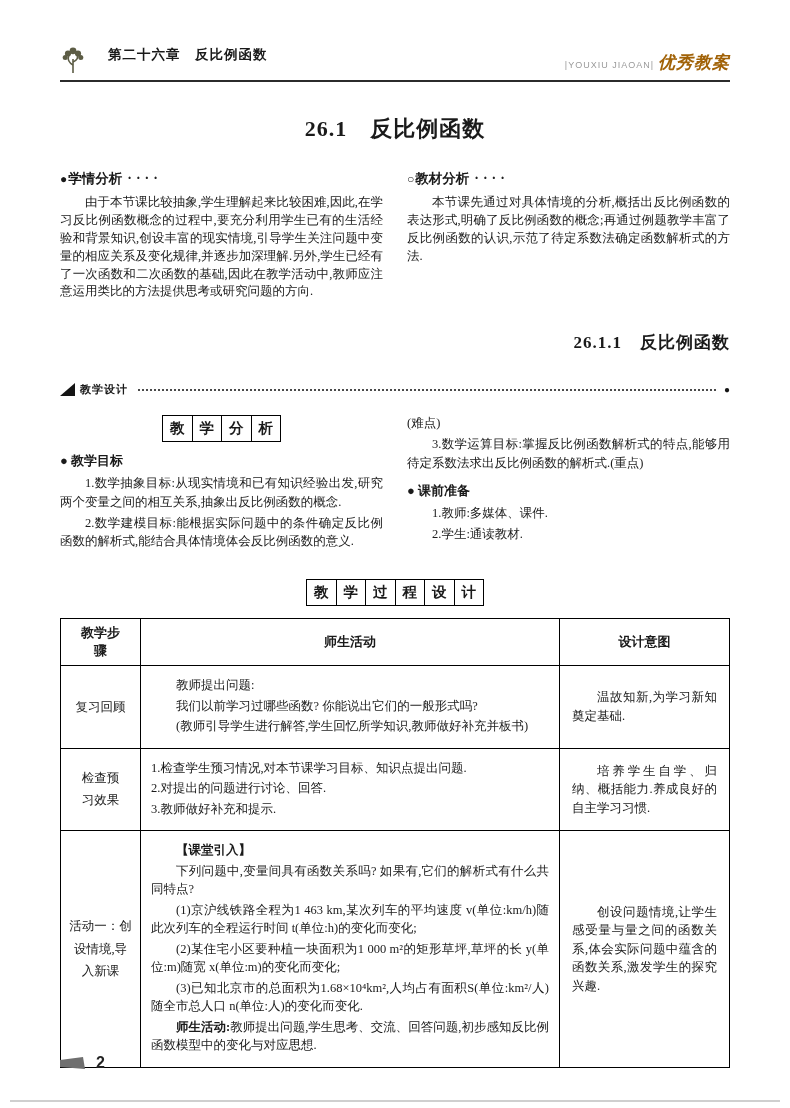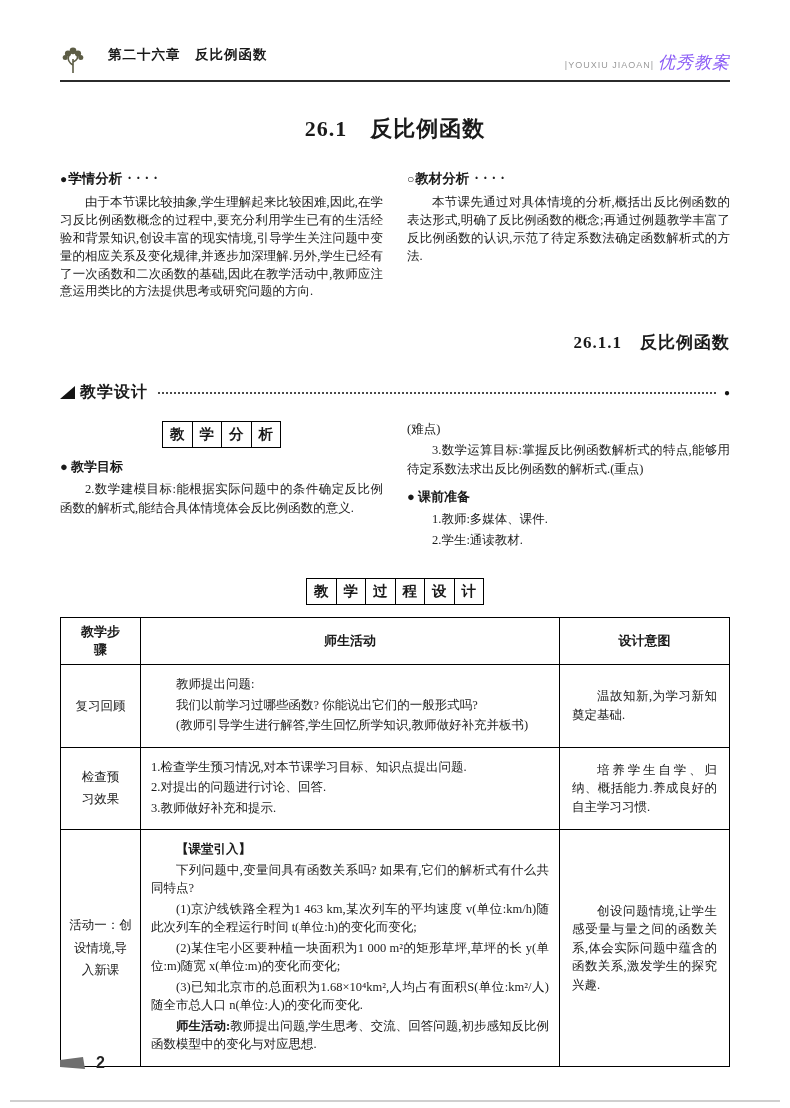--- a/index.html
+++ b/index.html
@@ -25,21 +25,21 @@
   .header-left { display: flex; align-items: flex-start; gap: 22px; }
   .tree { display: inline-block; line-height: 0; }
   .chapter { font-size: 13.5px; font-weight: bold; letter-spacing: 1px; padding-bottom: 2px; }
   .header-right { display: flex; align-items: baseline; gap: 4px; }
   .brand-small {
     font-family: "Liberation Sans", sans-serif;
     font-size: 9px; color: #9a9a9a; letter-spacing: 1px;
   }
   .brand-name {
     font-family: "Liberation Sans", sans-serif;
-    font-size: 17px; font-weight: normal; font-style: italic; color: #8b5cf6;
+    font-size: 17px; font-weight: bold; font-style: italic; color: #a16207;
     letter-spacing: 1px;
   }
 
   
   .title { text-align: center; font-size: 22px; font-weight: bold; margin-top: 32px; letter-spacing: 1px; }
   .subtitle { text-align: right; font-size: 17px; font-weight: bold; margin-top: 30px; letter-spacing: 1px; }
 
   
   .two-col { display: flex; gap: 24px; margin-top: 26px; }
   .col { flex: 1; min-width: 0; }
@@ -47,21 +47,21 @@
   .col-head .marker { font-size: 12px; margin-right: 1px; }
   .col-head .dots { letter-spacing: 4px; margin-left: 5px; font-size: 14px; font-weight: bold; color: #222; }
   .body-text {
     margin-top: 6px; font-size: 12.5px; line-height: 1.43;
     text-align: justify; text-indent: 2em;
   }
 
   
   .design-heading { display: flex; align-items: center; margin-top: 28px; }
   .tri { width: 0; height: 0; border-bottom: 13px solid #141414; border-left: 15px solid transparent; }
-  .design-label { font-size: 16px; font-weight: bold; margin-left: 5px; letter-spacing: 1px; }
+  .design-label { font-size: 11px; font-weight: bold; margin-left: 5px; letter-spacing: 1px; }
   .dotline { flex: 1; height: 0; border-bottom: 2px dotted #4a4a4a; margin: 0 8px 0 10px; }
   .end-dot { font-size: 10px; color: #141414; }
 
   
   .box-center { text-align: center; }
   .char-box { display: inline-flex; border: 1.5px solid #000; background: #fff; }
   .char-box .char-cell {
     display: block; padding: 3px 7px 4px;
     border-right: 1px solid #000;
     font-size: 14.5px; font-weight: bold; line-height: 1.25;
@@ -174,20 +174,21 @@
       <div class="col">
         <div class="box-center">
           <span class="char-box">
               <span class="char-cell">教</span>
               <span class="char-cell">学</span>
               <span class="char-cell">分</span>
               <span class="char-cell">析</span>
             </span>
         </div>
         <div class="obj-heading">● 教学目标</div>
+        <p class="para indent2">1.数学抽象目标:从现实情境和已有知识经验出发,研究两个变量之间的相互关系,抽象出反比例函数的概念.</p>
         <p class="para indent2">2.数学建模目标:能根据实际问题中的条件确定反比例函数的解析式,能结合具体情境体会反比例函数的意义.</p>
       </div>
       <div class="col">
         <p class="para">(难点)</p>
         <p class="para indent2">3.数学运算目标:掌握反比例函数解析式的特点,能够用待定系数法求出反比例函数的解析式.(重点)</p>
         <div class="obj-heading">● 课前准备</div>
         <p class="para indent2">1.教师:多媒体、课件.</p>
         <p class="para indent2">2.学生:通读教材.</p>
       </div>
     </section>

